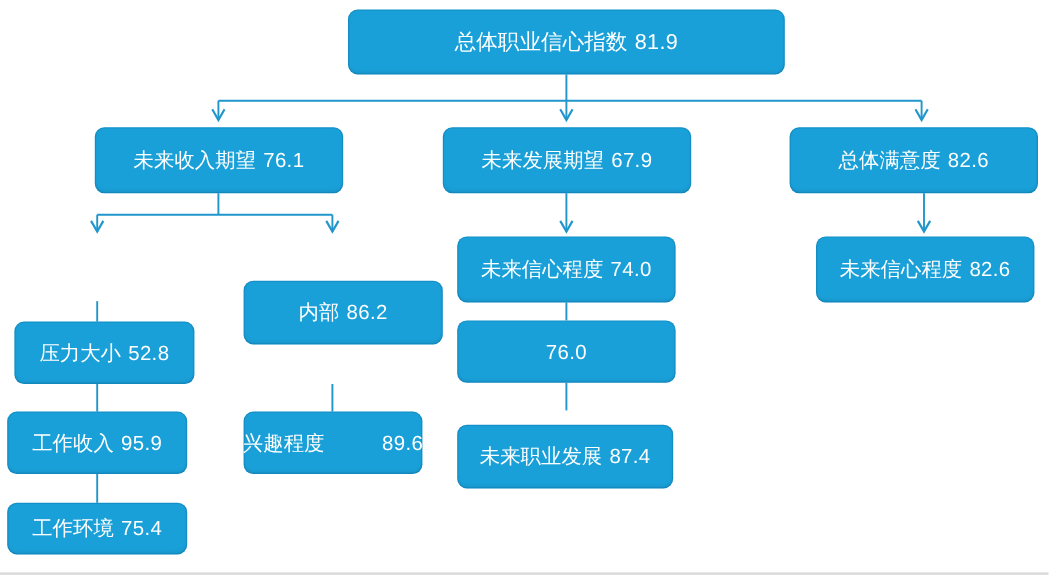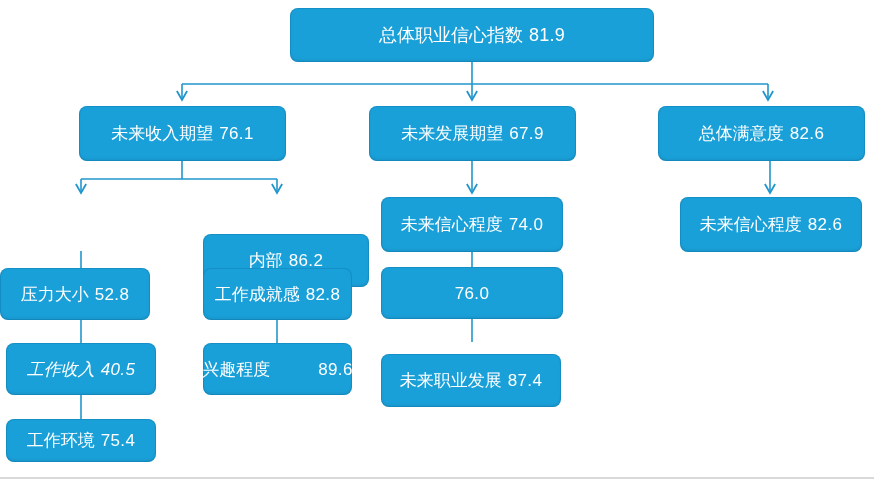--- a/index.html
+++ b/index.html
@@ -109,37 +109,33 @@
   <div class="node" style="left:381px;top:197px;width:182px;height:55px;">
     <span>未来信心程度</span>
     <span class="val">74.0</span>
   </div>
 
   <div class="node" style="left:680px;top:197px;width:182px;height:55px;">
     <span>未来信心程度</span>
     <span class="val">82.6</span>
   </div>
 
-  <div class="node" style="left:0;top:268px;width:150px;height:52px;">
+  <div class="node" style="left:12px;top:268px;width:150px;height:52px;">
     <span>压力大小</span>
     <span class="val">52.8</span>
   </div>
 
-  <div class="node" style="left:203px;top:268px;width:149px;height:52px;">
-    <span>工作成就感</span>
-    <span class="val">82.8</span>
-  </div>
 
   <div class="node" style="left:381px;top:267px;width:182px;height:52px;">
     <span class="val">76.0</span>
   </div>
 
-  <div class="node" style="left:6px;top:343px;width:150px;height:52px;font-style:italic;">
+  <div class="node" style="left:6px;top:343px;width:150px;height:52px;">
     <span>工作收入</span>
-    <span class="val">40.5</span>
+    <span class="val">95.9</span>
   </div>
 
   <div class="node" style="left:203px;top:343px;width:149px;height:52px;gap:48px;">
     <span>兴趣程度</span>
     <span class="val">89.6</span>
   </div>
 
   <div class="node" style="left:381px;top:354px;width:180px;height:53px;">
     <span>未来职业发展</span>
     <span class="val">87.4</span>

